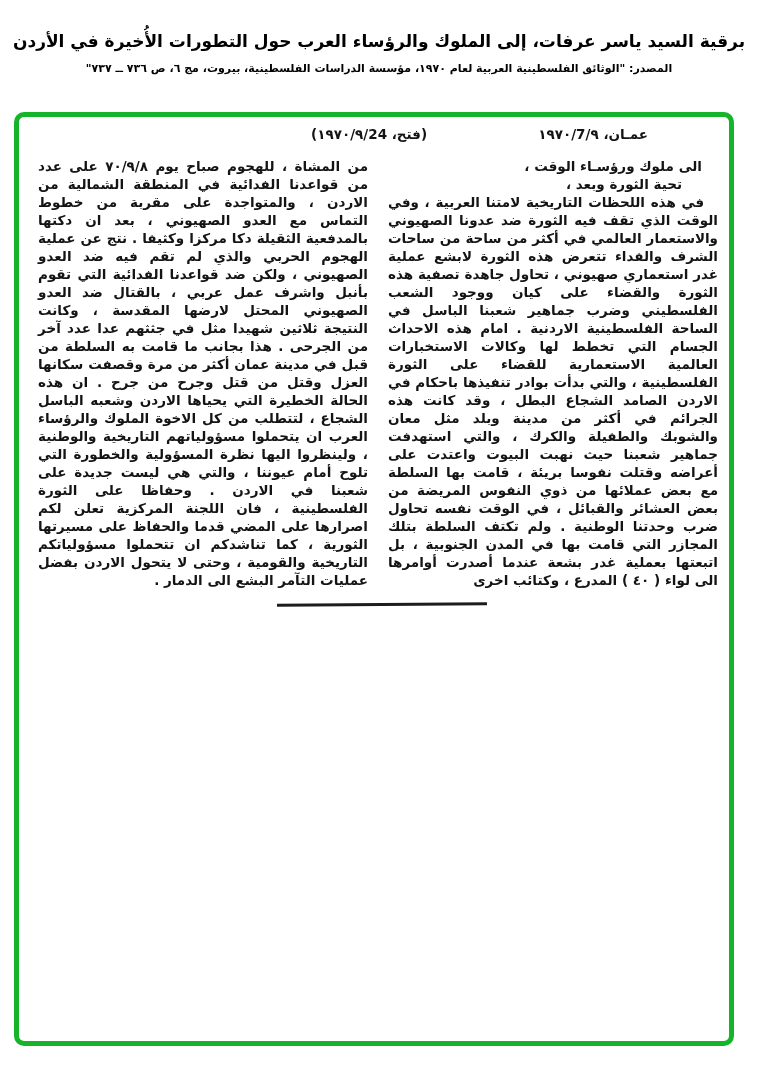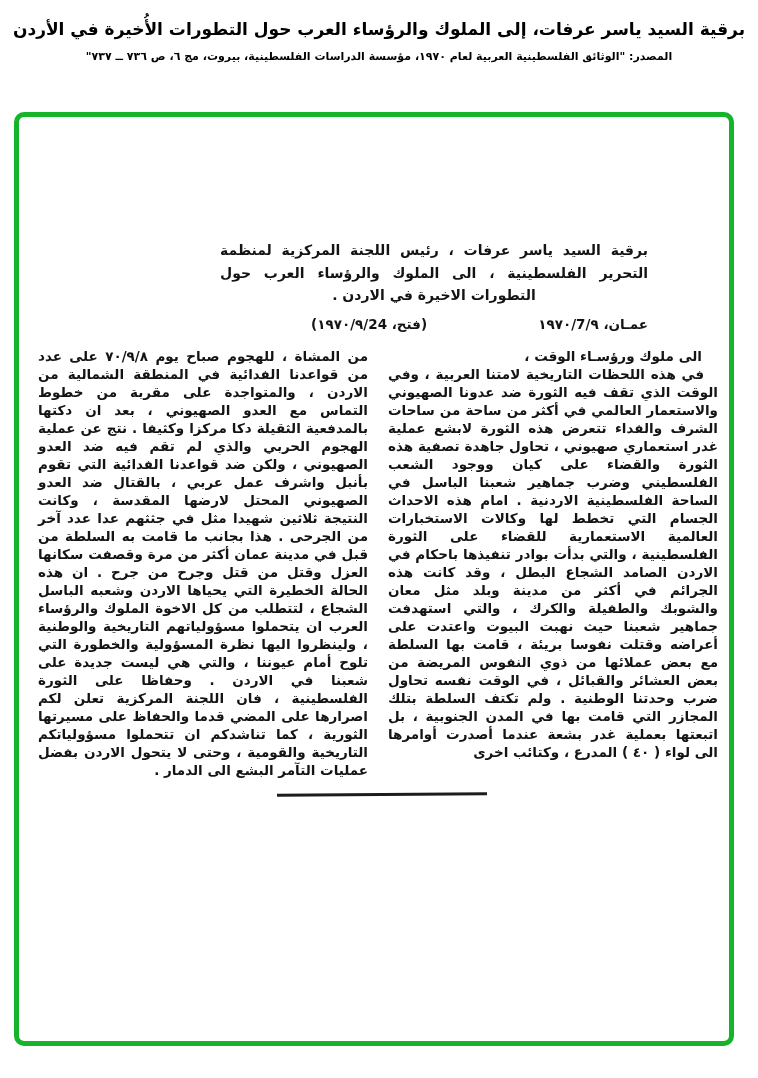--- a/index.html
+++ b/index.html
@@ -6,21 +6,21 @@
   html,body { width:758px; height:1078px; }
   body {
     background:#ffffff;
     font-family:"DejaVu Sans", sans-serif;
     color:#141414;
     overflow:hidden;
   }
   .page { position:relative; width:758px; height:1078px; direction:rtl; }
 
   
-  .header { text-align:center; padding-top:16px; }
+  .header { text-align:center; padding-top:28px; }
   .doc-title {
     font-size:17px; font-weight:bold; color:#000;
     letter-spacing:0; line-height:26px;
   }
   .doc-source {
     font-size:11px; font-weight:bold; color:#000;
     margin-top:7px; line-height:16px;
   }
 
   
@@ -74,31 +74,31 @@
 
 <div class="page">
 
   <div class="header">
     <div class="doc-title">برقية السيد ياسر عرفات، إلى الملوك والرؤساء العرب حول التطورات الأُخيرة في الأردن</div>
     <div class="doc-source">المصدر: "الوثائق الفلسطينية العربية لعام ١٩٧٠، مؤسسة الدراسات الفلسطينية، بيروت، مج ٦، ص ٧٣٦ ــ ٧٣٧"</div>
   </div>
 
   <div class="frame">
 
-    <div class="heading">برقية السيد ياسر عرفات ، رئيس اللجنة المركزية لمنظمة التحرير الفلسطينية ، الى الملوك والرؤساء العرب حول التطورات الاخيرة في الاردن .</div>
 
     <div class="dates">
       <span>عمـان، ١٩٧٠/7/٩</span>
       <span>(فتح، ١٩٧٠/٩/24)</span>
     </div>
 
     <div class="columns">
 
       <div class="col">
         <div class="salutation1">الى ملوك ورؤسـاء الوقت ،</div>
+        <div class="salutation2">تحية الثورة وبعد ،</div>
         <p class="body-par">في هذه اللحظات التاريخية لامتنا العربية ، وفي الوقت الذي تقف فيه الثورة ضد عدونا الصهيوني والاستعمار العالمي في أكثر من ساحة من ساحات الشرف والفداء تتعرض هذه الثورة لابشع عملية غدر استعماري صهيوني ، تحاول جاهدة تصفية هذه الثورة والقضاء على كيان ووجود الشعب الفلسطيني وضرب جماهير شعبنا الباسل في الساحة الفلسطينية الاردنية . امام هذه الاحداث الجسام التي تخطط لها وكالات الاستخبارات العالمية الاستعمارية للقضاء على الثورة الفلسطينية ، والتي بدأت بوادر تنفيذها باحكام في الاردن الصامد الشجاع البطل ، وقد كانت هذه الجرائم في أكثر من مدينة وبلد مثل معان والشوبك والطفيلة والكرك ، والتي استهدفت جماهير شعبنا حيث نهبت البيوت واعتدت على أعراضه وقتلت نفوسا بريئة ، قامت بها السلطة مع بعض عملائها من ذوي النفوس المريضة من بعض العشائر والقبائل ، في الوقت نفسه تحاول ضرب وحدتنا الوطنية . ولم تكتف السلطة بتلك المجازر التي قامت بها في المدن الجنوبية ، بل اتبعتها بعملية غدر بشعة عندما أصدرت أوامرها الى لواء ( ٤٠ ) المدرع ، وكتائب اخرى</p>
       </div>
 
       <div class="col">
         <p class="body-par no-indent">من المشاة ، للهجوم صباح يوم ٧٠/٩/٨ على عدد من قواعدنا الفدائية في المنطقة الشمالية من الاردن ، والمتواجدة على مقربة من خطوط التماس مع العدو الصهيوني ، بعد ان دكتها بالمدفعية الثقيلة دكا مركزا وكثيفا . نتج عن عملية الهجوم الحربي والذي لم تقم فيه ضد العدو الصهيوني ، ولكن ضد قواعدنا الفدائية التي تقوم بأنبل واشرف عمل عربي ، بالقتال ضد العدو الصهيوني المحتل لارضها المقدسة ، وكانت النتيجة ثلاثين شهيدا مثل في جثثهم عدا عدد آخر من الجرحى . هذا بجانب ما قامت به السلطة من قبل في مدينة عمان أكثر من مرة وقصفت سكانها العزل وقتل من قتل وجرح من جرح . ان هذه الحالة الخطيرة التي يحياها الاردن وشعبه الباسل الشجاع ، لتتطلب من كل الاخوة الملوك والرؤساء العرب ان يتحملوا مسؤولياتهم التاريخية والوطنية ، ولينظروا اليها نظرة المسؤولية والخطورة التي تلوح أمام عيوننا ، والتي هي ليست جديدة على شعبنا في الاردن . وحفاظا على الثورة الفلسطينية ، فان اللجنة المركزية تعلن لكم اصرارها على المضي قدما والحفاظ على مسيرتها الثورية ، كما تناشدكم ان تتحملوا مسؤولياتكم التاريخية والقومية ، وحتى لا يتحول الاردن بفضل عمليات التآمر البشع الى الدمار .</p>
       </div>
 
     </div>
 
     <div class="rule"></div>

